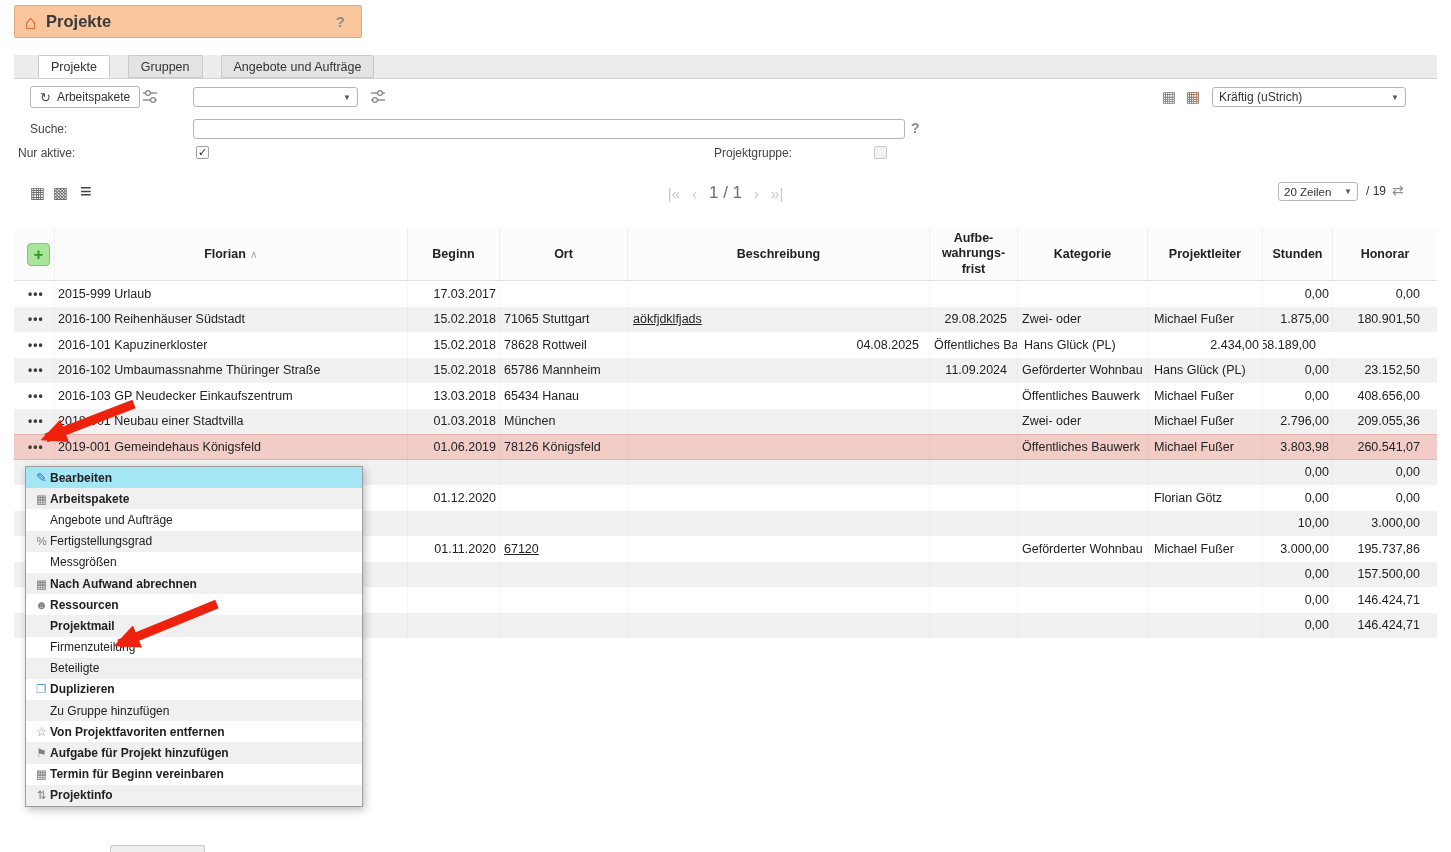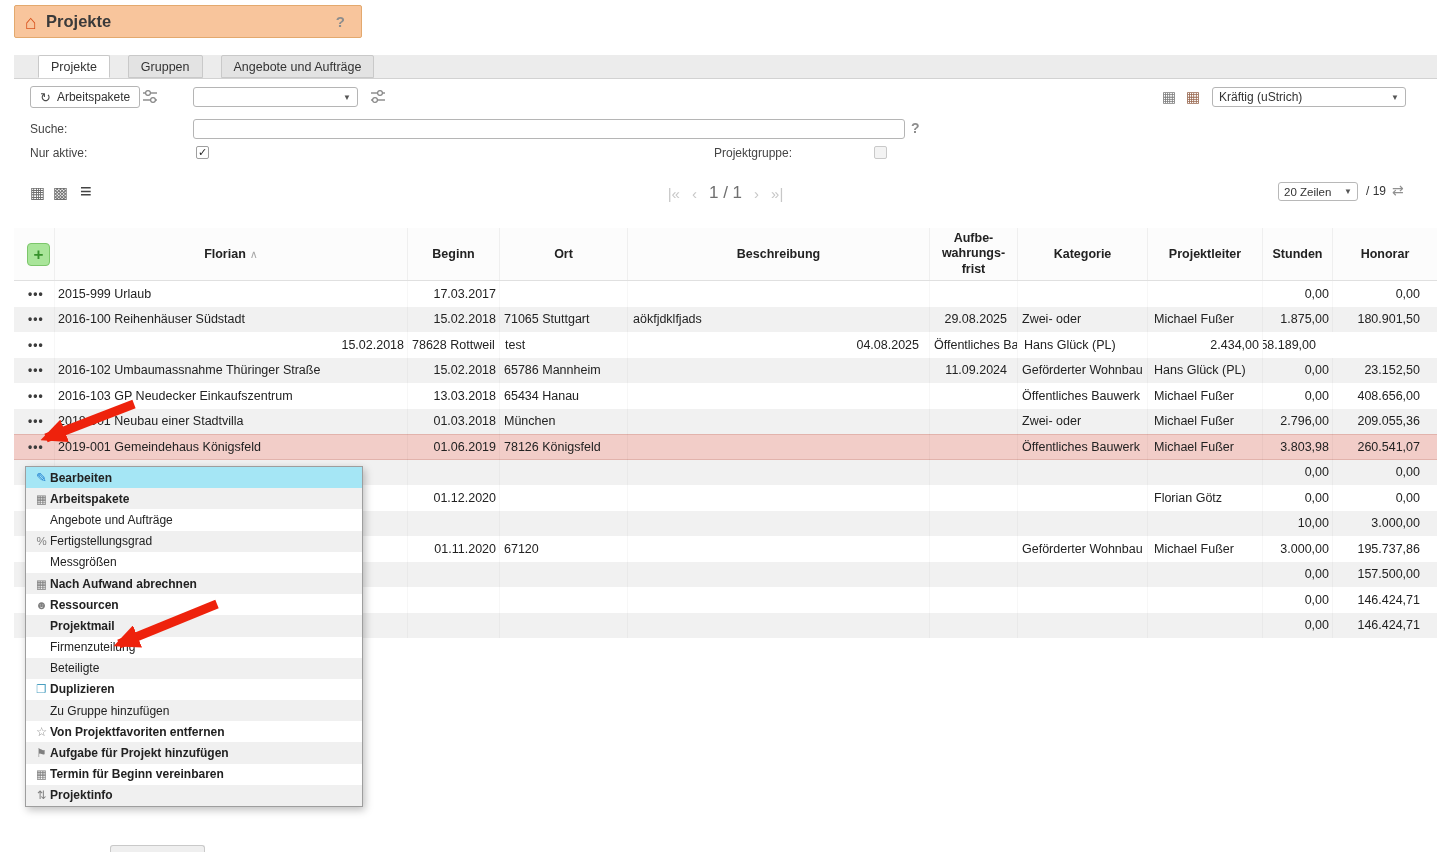--- a/index.html
+++ b/index.html
@@ -60,21 +60,21 @@
   .c.num{justify-content:flex-end}
   .c.projekt{padding-left:3px}
   .c.beginn{padding-right:3px}
   .c.ort{padding-left:4px}
   .c.beschreibung{padding-left:5px}
   .c.frist{padding-right:10px}
   .c.kategorie{padding-left:4px}
   .c.projektleiter{padding-left:6px}
   .c.stunden{padding-right:3px}
   .c.honorar{padding-right:17px}
-  .c.link{cursor:pointer}
+  .c.link{text-decoration:underline;cursor:pointer}
   .dotscell{padding-left:14px}
   .dots-btn{font-weight:bold;letter-spacing:1px;color:#3c3c3c;font-size:12px;cursor:pointer}
 
   
   .context-menu{position:absolute;left:25px;top:466px;width:338px;background:#fff;border:1px solid #9e9e9e;box-shadow:2px 3px 8px rgba(0,0,0,0.25);z-index:40}
   .menu-item{height:21.2px;display:flex;align-items:center;padding:0 6px 0 7px;cursor:pointer;font-size:12px;color:#222;white-space:nowrap}
   .menu-item:nth-child(even){background:#f0f0f0}
   .menu-item.selected{background:#a5e6f5}
   .menu-item.bold .mi-label{font-weight:bold}
   .mi-icon{flex:0 0 17px;width:17px;text-align:center;color:#7f7f7f;font-size:11.5px}
@@ -138,21 +138,21 @@
     </div>
   </div>
 
   <div class="row-abs" style="top:119px;height:22px">
     <span class="lbl" style="left:16px">Suche:</span>
     <input class="search-input" value="" style="">
     <span class="qmark">?</span>
   </div>
 
   <div class="row-abs" style="top:146px;height:16px">
-    <span class="lbl" style="left:16px;line-height:14px">Nur aktive:</span>
+    <span class="lbl" style="left:4px;line-height:14px">Nur aktive:</span>
     <span class="cb" style="left:182px;top:0">
       <span data-icon="check-icon">✓</span>
     </span>
     <span class="lbl" style="left:700px;line-height:14px">Projektgruppe:</span>
     <span class="cb light" style="left:860px;top:0"></span>
   </div>
 
   <div class="pager">
     <span class="view-icon" style="left:30px" data-icon="grid-view-icon">▦</span>
     <span class="view-icon" style="left:53px" data-icon="crossed-grid-icon">▩</span>
@@ -234,23 +234,23 @@
     <div class="c num frist">29.08.2025</div>
     <div class="c kategorie">Zwei- oder</div>
     <div class="c projektleiter">Michael Fußer</div>
     <div class="c num stunden">1.875,00</div>
     <div class="c num honorar" style="border-right:none">180.901,50</div>
   </div>
         <div class="trow">
     <div class="c dotscell">
       <span class="dots-btn" data-icon="dots-icon">•••</span>
     </div>
+    <div class="c projekt">2016-101 Kapuzinerkloster</div>
     <div class="c num beginn">15.02.2018</div>
     <div class="c ort">78628 Rottweil</div>
-    <div class="c beschreibung">test</div>
     <div class="c num frist">04.08.2025</div>
     <div class="c kategorie">Öffentliches Bauwerk</div>
     <div class="c projektleiter">Hans Glück (PL)</div>
     <div class="c num stunden">2.434,00</div>
     <div class="c num honorar" style="border-right:none">158.189,00</div>
   </div>
         <div class="trow">
     <div class="c dotscell">
       <span class="dots-btn" data-icon="dots-icon">•••</span>
     </div>

